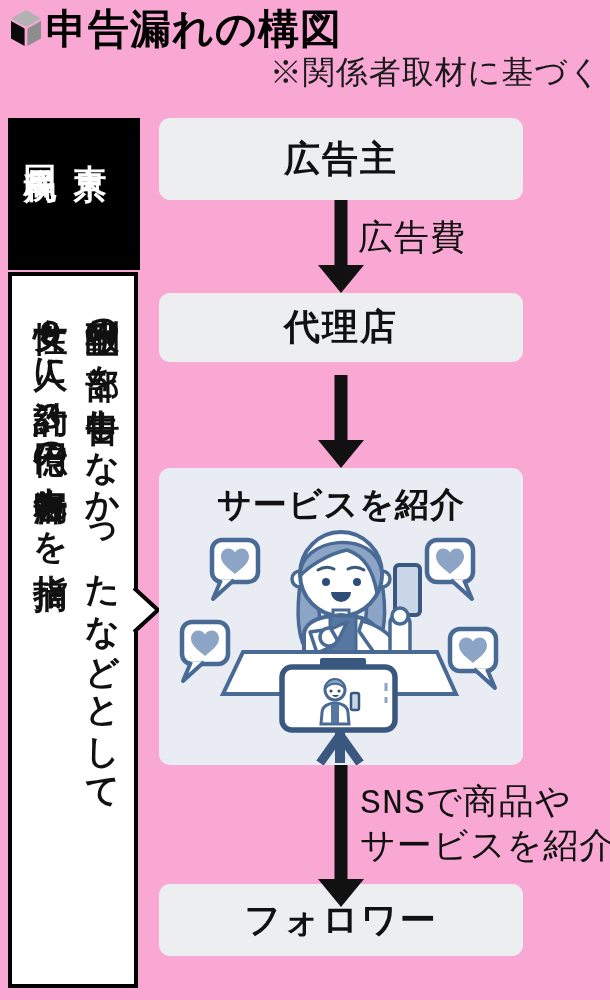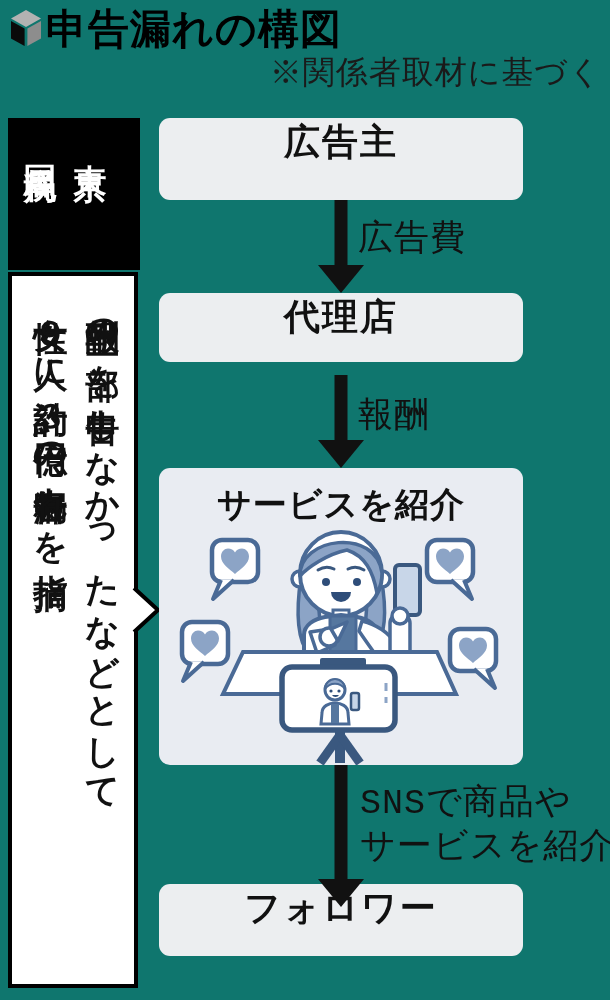--- a/index.html
+++ b/index.html
@@ -1,17 +1,17 @@
 <!DOCTYPE html>
 <html><head>
 <meta charset="utf-8">
 <style>
   html,body{margin:0;padding:0;background:#fff;}
   #stage{
-    position:relative;width:610px;height:1000px;background:#0f766e;
+    position:relative;width:610px;height:1000px;background:#f9a8d4;
     font-family:"Liberation Sans","DejaVu Sans",sans-serif;color:#111;
     overflow:hidden;
   }
   
   .page-title{
     position:absolute;left:46px;top:2px;font-size:41px;font-weight:900;
     letter-spacing:1px;color:#000;white-space:nowrap;
   }
   .cube{position:absolute;left:8px;top:9px;}
   .source-note{
@@ -35,21 +35,21 @@
   }
   .finding-box .vtext{
     position:absolute;top:0;left:0;right:0;bottom:0;
     color:#111;font-weight:bold;font-size:34px;letter-spacing:2px;
     line-height:52px;padding:16px 5px 0 0;box-sizing:border-box;
   }
   .callout{position:absolute;left:132px;top:586px;}
   
   .flow-box{
     position:absolute;left:159px;width:364px;background:#eceef0;border-radius:11px;
-    display:flex;align-items:flex-start;justify-content:center;
+    display:flex;align-items:center;justify-content:center;
     font-weight:bold;font-size:36px;letter-spacing:2px;color:#111;
   }
   .box-advertiser{top:118px;height:82px;}
   .box-agency{top:293px;height:69px;}
   .box-influencer{
     top:468px;height:297px;background:#e9ecf2;
     align-items:flex-start;padding-top:14px;box-sizing:border-box;font-size:34px;letter-spacing:1px;
   }
   .box-followers{top:884px;height:72px;}
   .arrow{position:absolute;}
@@ -110,21 +110,20 @@
     </svg>
   </div>
   <div class="arrow-label" style="left:358px;top:214px;">広告費</div>
 
   <div class="arrow" style="left:317px;top:375px;">
     <svg width="48" height="93" viewBox="0 0 48 93" fill="#111">
       <rect x="17.5" y="0" width="13" height="67"></rect>
         <polygon points="1,65 47,65 24,93"></polygon>
     </svg>
   </div>
-  <div class="arrow-label" style="left:358px;top:391px;">報酬</div>
 
   <div class="arrow" style="left:317px;top:765px;">
     <svg width="48" height="142" viewBox="0 0 48 142" fill="#111">
       <rect x="17.5" y="0" width="13" height="116"></rect>
         <polygon points="1,114 47,114 24,142"></polygon>
     </svg>
   </div>
   <div class="arrow-label" style="left:360px;top:782px;">
     <span class="line">SNSで商品や</span>
     <span class="line">サービスを紹介</span>

